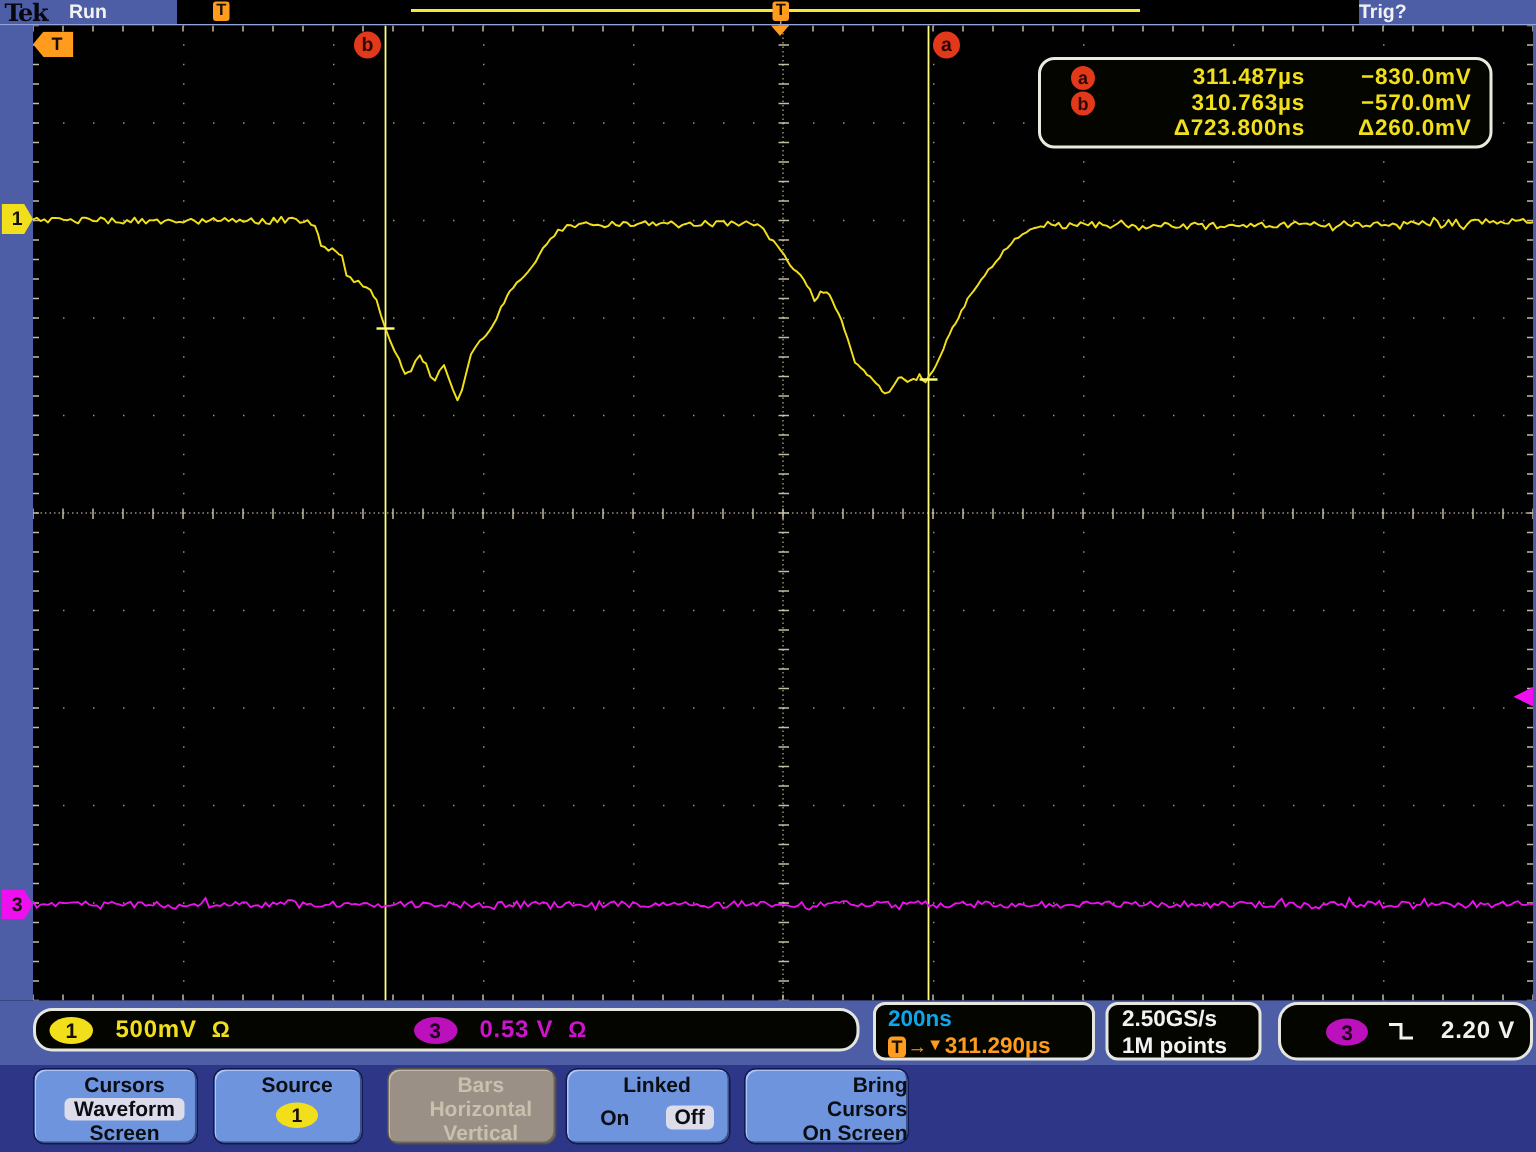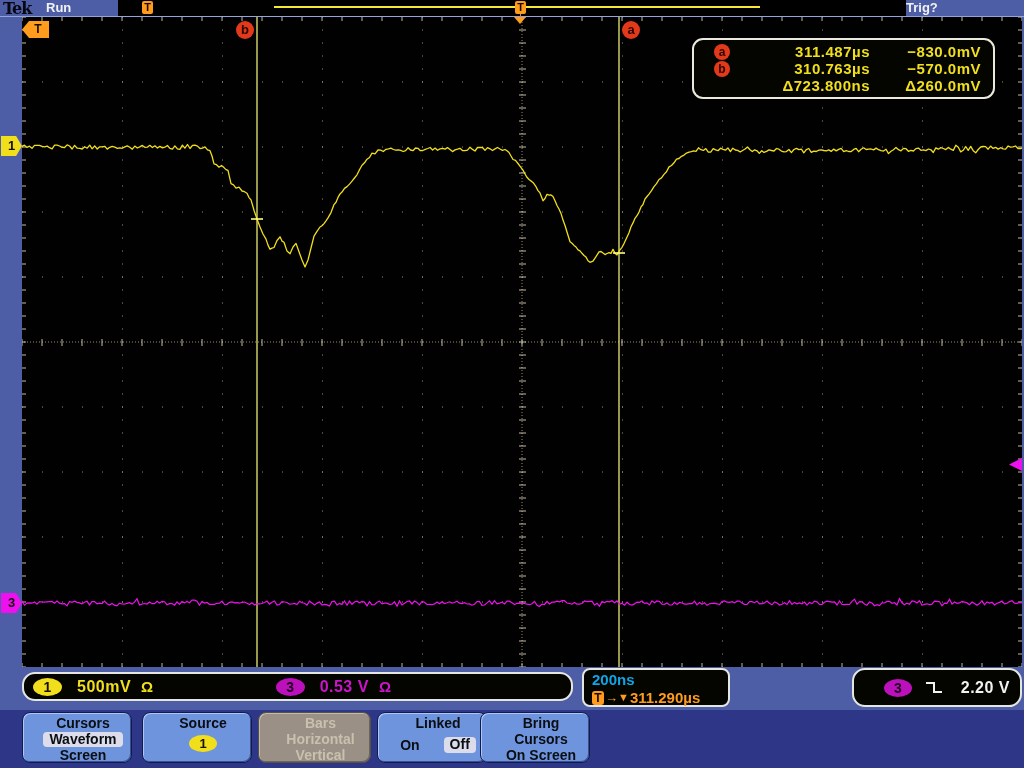--- a/index.html
+++ b/index.html
@@ -91,24 +91,24 @@
   .mbtn{position:absolute;top:2px;height:51px;background:var(--button-blue);
      border-radius:8px;border:1px solid #101a52;
      box-shadow:inset 1px 1px 0 #b0c6f2, inset -1px -1px 0 #3c4f86;
      color:#0a0d12;font-size:14px;font-weight:bold;text-align:center;
      box-sizing:border-box;padding-top:2px;line-height:16px;padding-left:12px;}
   .mbtn .pill{display:inline-block;background:var(--selected-pill);border-radius:4px;
      padding:0 6px;line-height:15px;}
   .mbtn.disabled{background:var(--button-disabled);color:#c9c0ae;
      box-shadow:inset 1px 1px 0 #c2bab0, inset -1px -1px 0 #6d655c;border-color:#56504a;}
   #mb1{left:22px;width:110px;}
-  #mb2{left:142px;width:110px;}
+  #mb2{left:142px;width:100px;}
   #mb3{left:258px;width:113px;}
   #mb4{left:377px;width:110px;}
-  #mb5{left:480px;width:110px;}
+  #mb5{left:496px;width:110px;text-align:right;}
   #mb6{left:607px;width:110px;padding-top:10px;}
   #mb2 .src-badge{display:inline-block;width:28px;height:17px;border-radius:50%;
      background:var(--ch1-yellow);color:#181000;font-size:13px;line-height:17px;margin-top:4px;}
   #mb4 .optrow{display:flex;justify-content:center;gap:24px;margin-top:6px;}
 
   #datetime-box{left:893px;top:14px;width:121px;height:44px;background:#050505;
      border:2px solid #e8e8e8;border-radius:10px;box-sizing:border-box;
      color:#f4f4f4;font-size:14px;font-weight:bold;text-align:center;line-height:19px;padding-top:1px;}
 </style>
 </head>
@@ -173,20 +173,24 @@
   <div id="hbox" class="abs blackbox">
     <div class="l1">200ns</div>
     <div class="l2">
       <span class="t-chip2">T</span>
       <span class="arr">→</span>
       <span class="tri">▼</span>
       <span>311.290µs</span>
     </div>
   </div>
 
+  <div id="ratebox" class="abs blackbox">
+    <div>2.50GS/s</div>
+    <div>1M points</div>
+  </div>
 
   <div id="trigbox" class="abs blackbox">
     <div id="trig-src-badge" class="ch-badge">3</div>
     <svg width="22" height="16" style="margin-left:12px">
       <path d="M2 3 h8 v9 h8" fill="none" stroke="#f2f2f2" stroke-width="2"></path>
     </svg>
     <div class="lvl">2.20 V</div>
   </div>
 </div>
 

